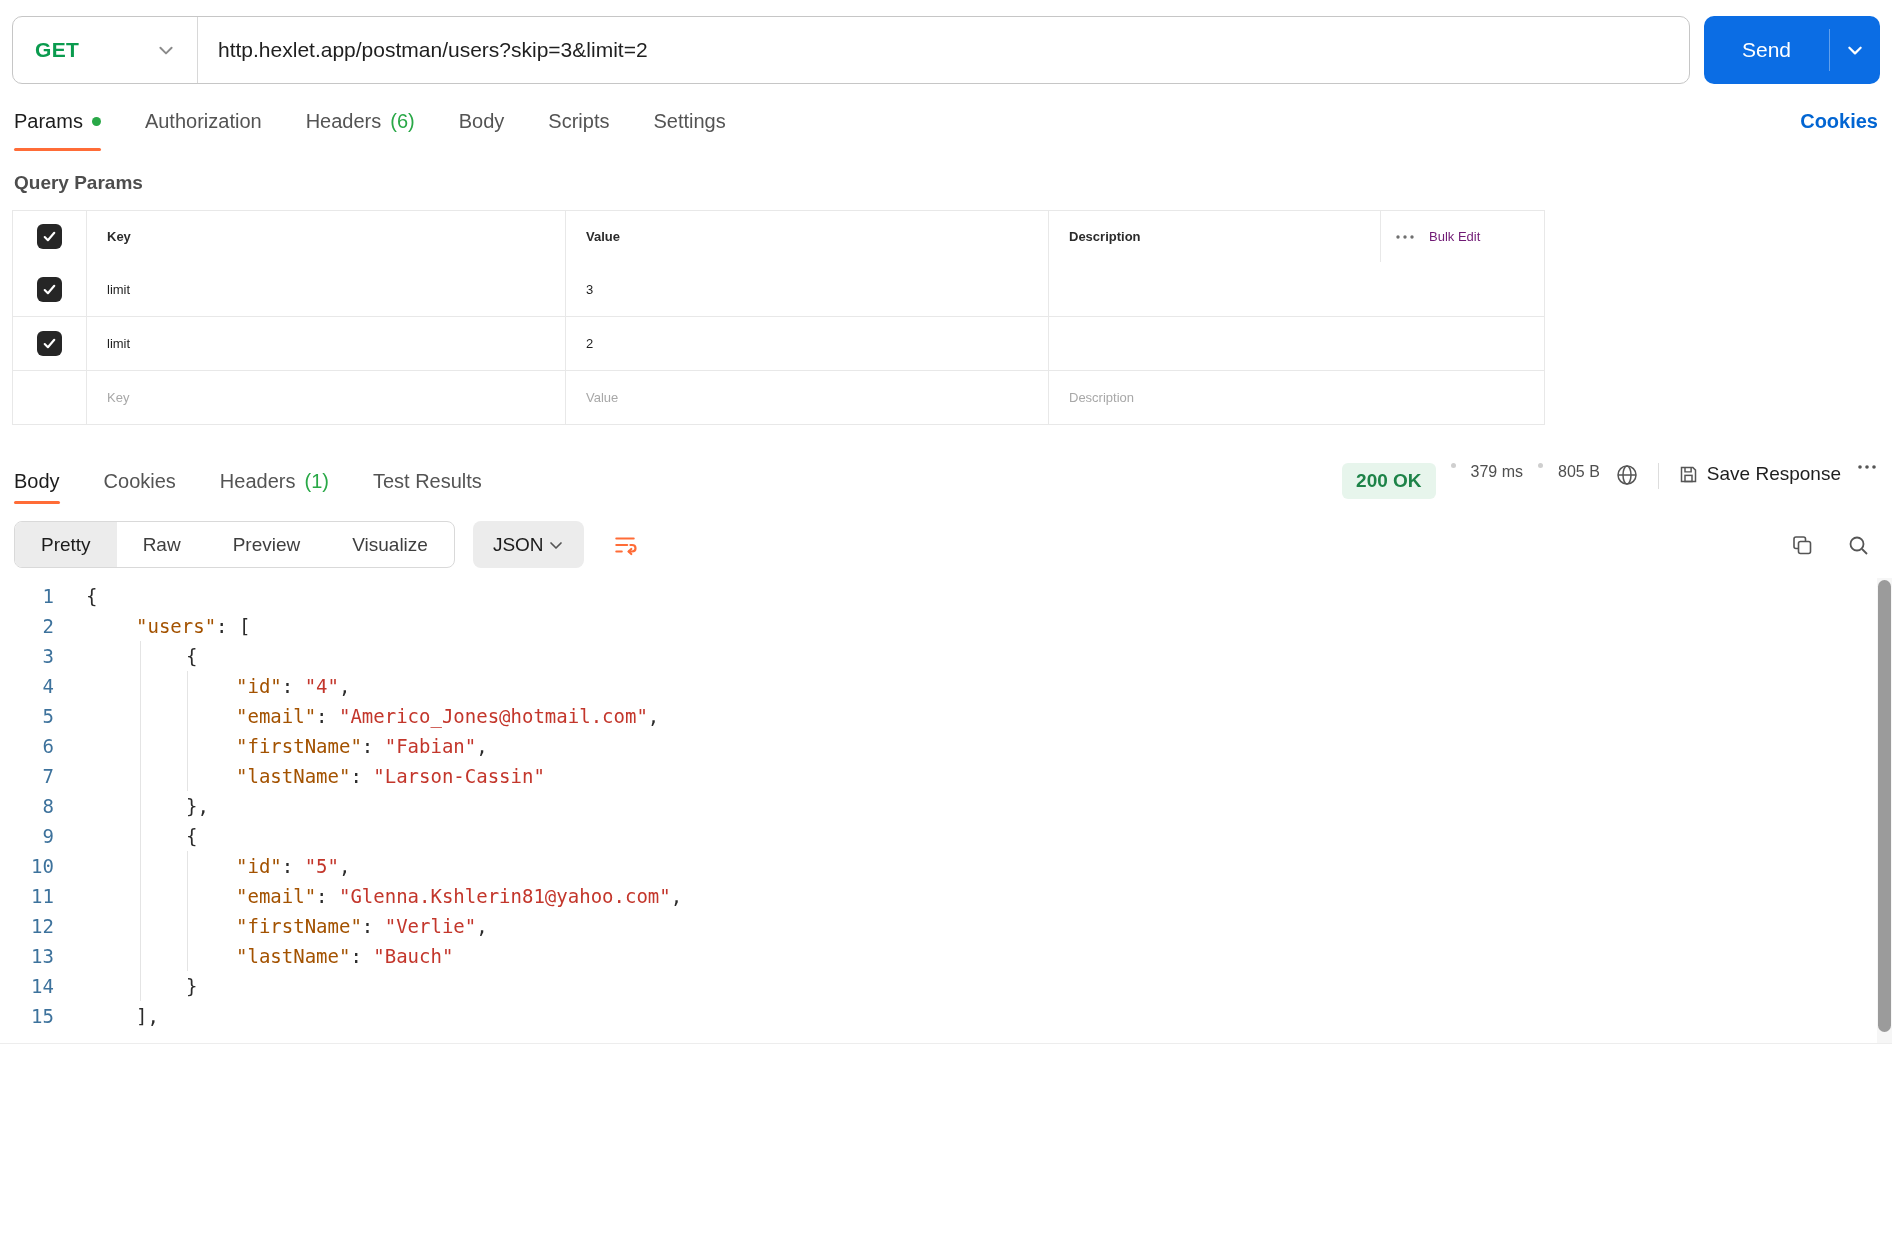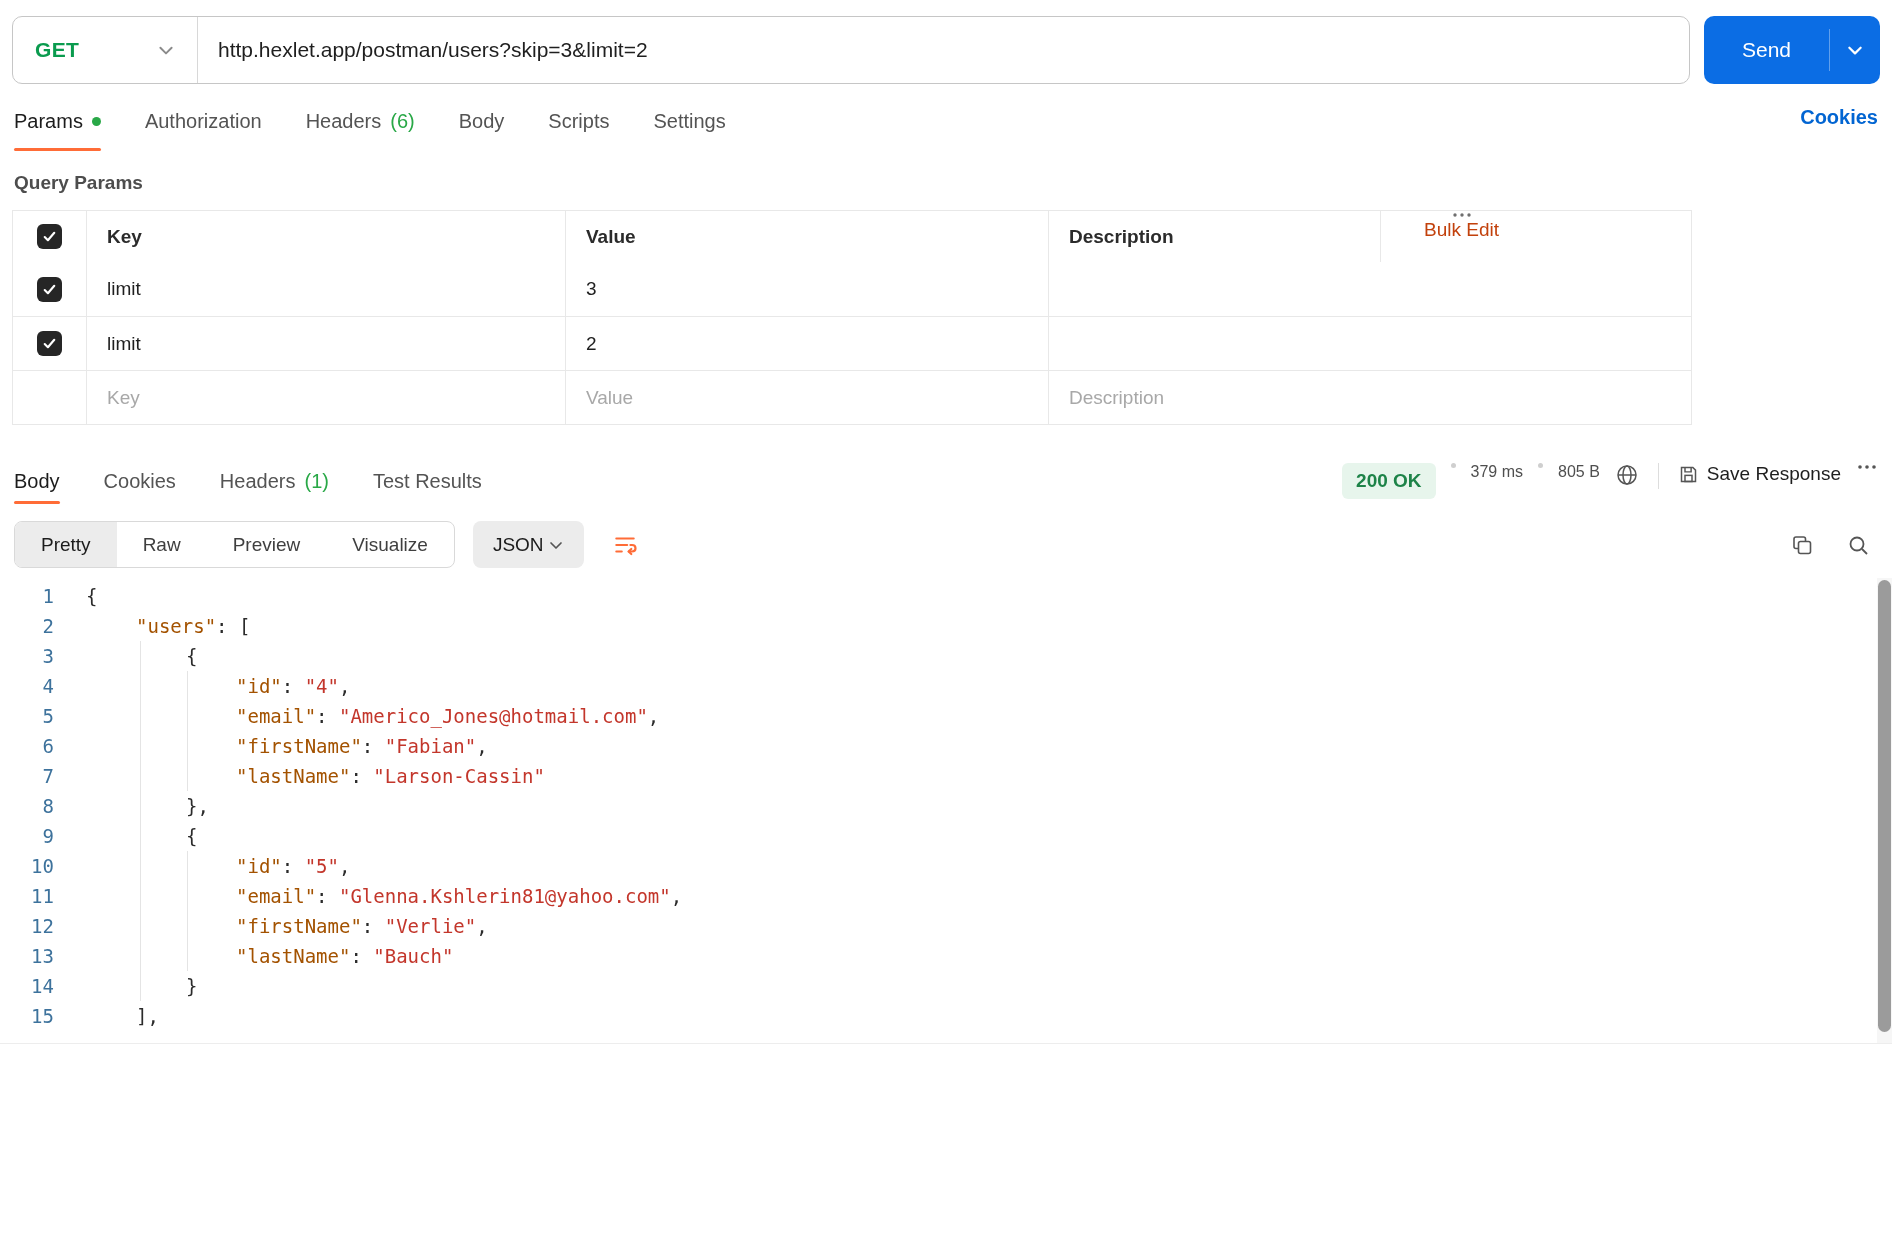--- a/index.html
+++ b/index.html
@@ -17,41 +17,41 @@
   .method-label { font-size:21px; font-weight:700; color:var(--get-green); letter-spacing:.3px; }
   .chev { display:flex; align-items:center; color:#8a8a8a; }
   .vdiv { width:1px; align-self:stretch; background:#d8d8d8; }
   .url-input { flex:1; height:100%; border:none; outline:none; background:transparent; padding:0 20px; font-family:inherit; font-size:21px; font-weight:500; color:#1f1f1f; }
   .send-btn { width:176px; height:68px; border:none; border-radius:10px; background:var(--send-blue); display:flex; align-items:center; padding:0; cursor:pointer; }
   .send-label { flex:1; text-align:center; color:#fff; font-size:21px; font-weight:400; font-family:inherit; }
   .send-div { width:1px; height:42px; background:rgba(255,255,255,.35); }
   .send-chev { width:50px; display:flex; justify-content:center; color:#fff; }
 
   
-  .req-tabs { display:flex; gap:44px; padding:0 14px; margin-top:22px; height:30px; font-size:20px; color:#545454; }
+  .req-tabs { display:flex; align-items:center; gap:44px; padding:0 14px; margin-top:22px; height:30px; font-size:20px; color:#545454; }
   .tab { position:relative; display:flex; align-items:center; gap:9px; cursor:pointer; height:30px; white-space:nowrap; }
   .tab.active { color:#1c1c1c; }
   .tab.active::after { content:""; position:absolute; left:0; right:0; bottom:-15px; height:3px; border-radius:2px; background:var(--accent-orange); }
   .count { color:var(--count-green); }
   .green-dot { width:9px; height:9px; border-radius:50%; background:var(--count-green); }
   .cookies-link { margin-left:auto; color:var(--link-blue); font-weight:700; font-size:20px; cursor:pointer; }
 
   .qp-title { margin:36px 0 0 14px; font-size:19px; font-weight:700; color:#4d4d4d; }
 
   
-  .qp-table { width:1680px; margin:16px 4px 0 12px; border:1px solid #e8e8e8; font-size:19px; }
+  .qp-table { width:1533px; margin:16px 4px 0 12px; border:1px solid #e8e8e8; font-size:13px; }
   .qp-row { display:grid; grid-template-columns:74px 479px 483px 332px 163px; height:54px; }
   .qp-row.qp-header { height:51px; }
   .qp-row + .qp-row { border-top:1px solid #e8e8e8; }
   .qp-cell { display:flex; align-items:center; padding:0 20px; color:#1f1f1f; overflow:hidden; }
   .b-r { border-right:1px solid #e8e8e8; }
   .qp-check { justify-content:center; padding:0; }
   .qp-header .head { font-weight:700; color:#2b2b2b; }
   .checkbox { width:25px; height:25px; border-radius:6px; background:#262626; display:flex; align-items:center; justify-content:center; cursor:pointer; }
-  .bulk { padding:0 16px 0 14px; color:#c2410c;flex-direction:column; }
+  .bulk { gap:14px; padding:0 16px 0 14px; color:#701a75; }
   .dots-icon { color:#6f6f6f; display:flex; align-items:center; }
   .ph .qp-cell { color:#a8a8a8; }
   .span2 { grid-column:4 / 6; }
 
   
   .resp-bar { display:flex; align-items:center; padding:0 14px; margin-top:34px; height:44px; font-size:20px; color:#545454; }
   .resp-tabs { display:flex; align-items:center; gap:44px; height:44px; }
   .resp-tabs .tab.active::after { bottom:-8px; }
   .resp-right { margin-left:auto; display:flex; align-items:flex-start; gap:15px; }
   .status-pill { background:var(--status-bg); color:var(--status-green); font-weight:600; font-size:19px; padding:7px 14px; border-radius:6px; cursor:pointer; }

